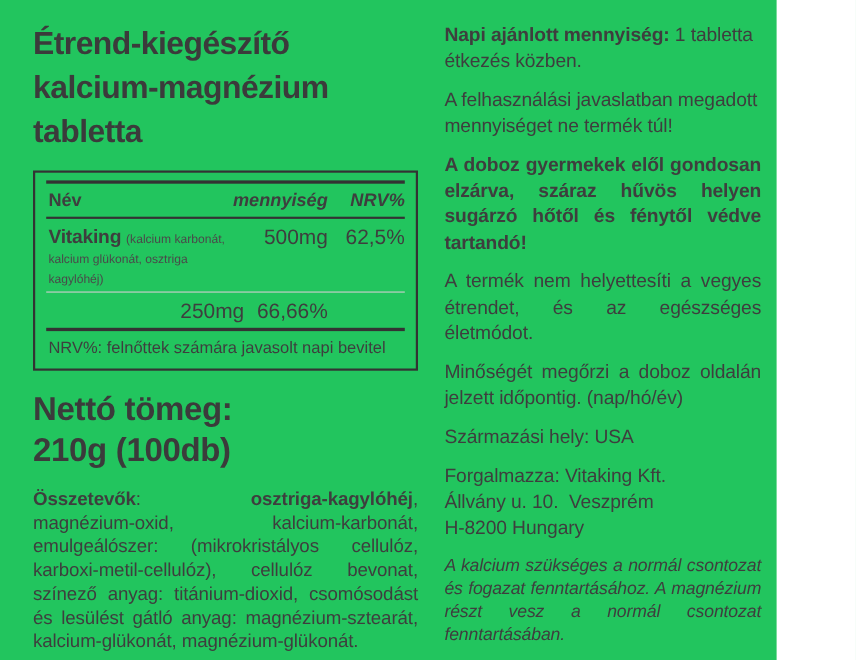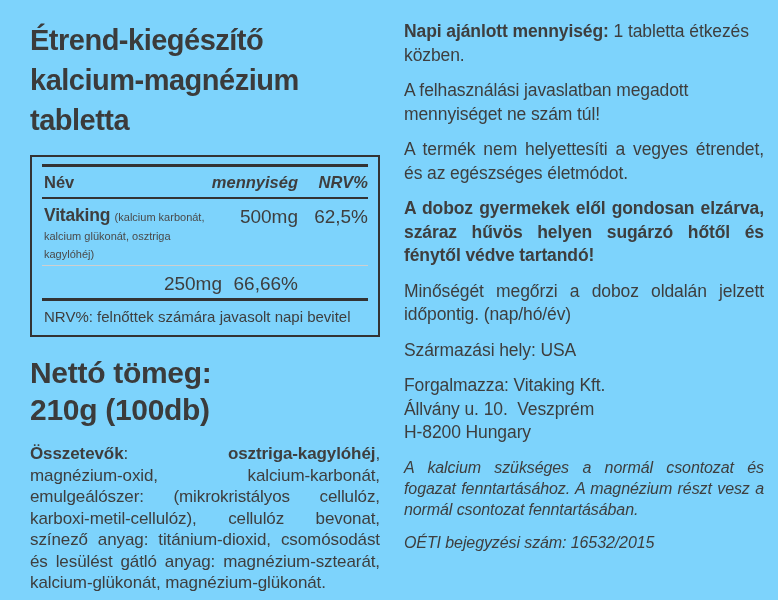--- a/index.html
+++ b/index.html
@@ -1,20 +1,20 @@
 <!DOCTYPE html>
 <html lang="hu"><head>
 <meta charset="utf-8">
 <style>
   html, body { margin: 0; padding: 0; background: #ffffff; }
   .label {
     position: relative;
-    width: 778px; height: 600px;
+    width: 706px; height: 600px;
     box-sizing: border-box;
-    background: #7dd3fc;
+    background: #22c55e;
     color: #3e3e3e;
     font-family: "Liberation Sans", sans-serif;
     display: flex;
     padding: 20px 14px 0 30px;
     gap: 24px;
     overflow: hidden;
   }
   .col-left  { width: 350px; flex: 0 0 350px; }
   .col-right { flex: 1; min-width: 0; }
 
@@ -125,25 +125,25 @@
       <div>210g (100db)</div>
     </div>
 
     <div class="ingredients"><span class="bold">Összetevők</span><span>: </span><span class="bold">osztriga-kagylóhéj</span><span>, magnézium-oxid, kalcium-karbonát, emulgeálószer: (mikrokristályos cellulóz, karboxi-metil-cellulóz), cellulóz bevonat, színező anyag: titánium-dioxid, csomósodást és lesülést gátló anyag: magnézium-sztearát, kalcium-glükonát, magnézium-glükonát.</span></div>
   </div>
 
   <div class="col-right">
 
     <p><span class="bold">Napi ajánlott mennyiség:</span><span> 1 tabletta étkezés közben.</span></p>
 
-    <p>A felhasználási javaslatban megadott mennyiséget ne szám túl!</p>
+    <p>A felhasználási javaslatban megadott mennyiséget ne termék túl!</p>
+
+    <p class="p-justify p-bold">A doboz gyermekek elől gondosan elzárva, száraz hűvös helyen sugárzó hőtől és fénytől védve tartandó!</p>
 
     <p class="p-justify">A termék nem helyettesíti a vegyes étrendet, és az egészséges életmódot.</p>
-
-    <p class="p-justify p-bold">A doboz gyermekek elől gondosan elzárva, száraz hűvös helyen sugárzó hőtől és fénytől védve tartandó!</p>
 
     <p class="p-justify">Minőségét megőrzi a doboz oldalán jelzett időpontig. (nap/hó/év)</p>
 
     <p>Származási hely: USA</p>
 
     <p>
       <span class="addr-line">Forgalmazza: Vitaking Kft.</span><br>
       <span class="addr-line">Állvány u. 10.  Veszprém</span><br>
       <span class="addr-line">H-8200 Hungary</span>
     </p>

